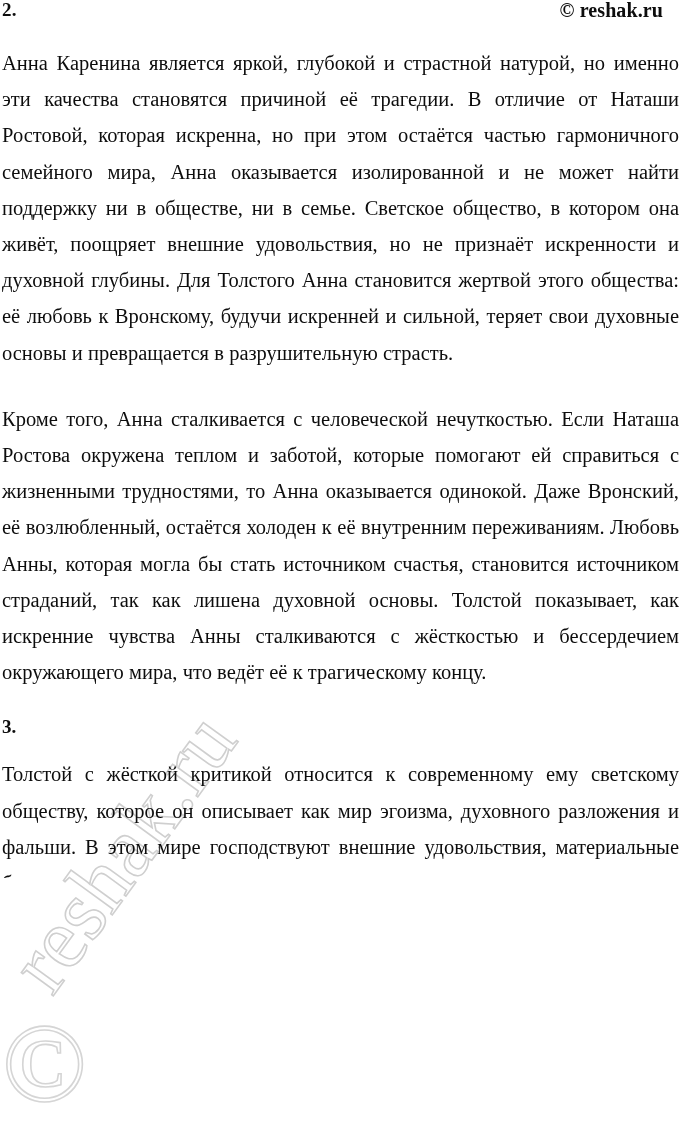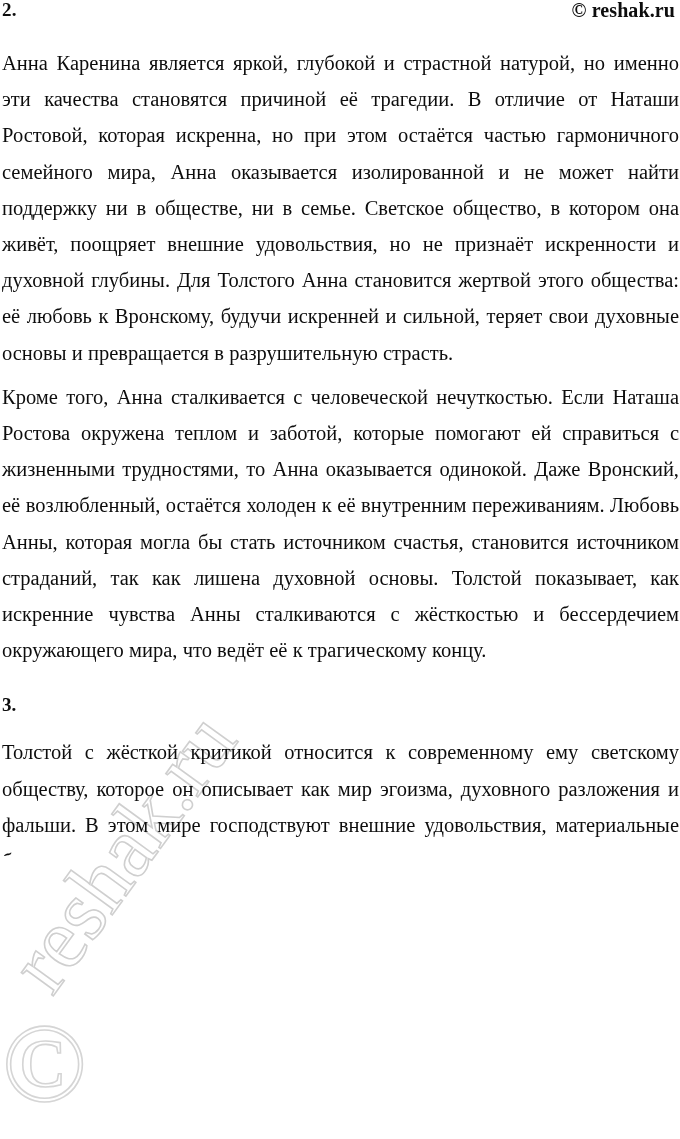--- a/index.html
+++ b/index.html
@@ -38,37 +38,37 @@
   .section-number {
     font-size: 19px;
     font-weight: bold;
     letter-spacing: 0.2px;
     white-space: nowrap;
   }
   .site-credit {
     font-size: 20px;
     font-weight: bold;
     white-space: nowrap;
-    padding-right: 4px;
+    padding-right: 16px;
     letter-spacing: 0.1px;
   }
 
   
   .para {
     font-size: 20.5px;
     line-height: 36.2px;
     text-align: justify;
     text-justify: inter-word;
     margin: 0;
     hyphens: none;
     word-spacing: 0.1px;
     font-family: Liberation Serif, serif;
   }
   .para + .para {
-    margin-top: 8px;
+    margin-top: 30px;
   }
 
   .spacer-before-p1 { height: 19px; }
 
   
   .section-heading {
     font-size: 19px;
     font-weight: bold;
     line-height: 22px;
     margin: 26px 0 18px 0;

